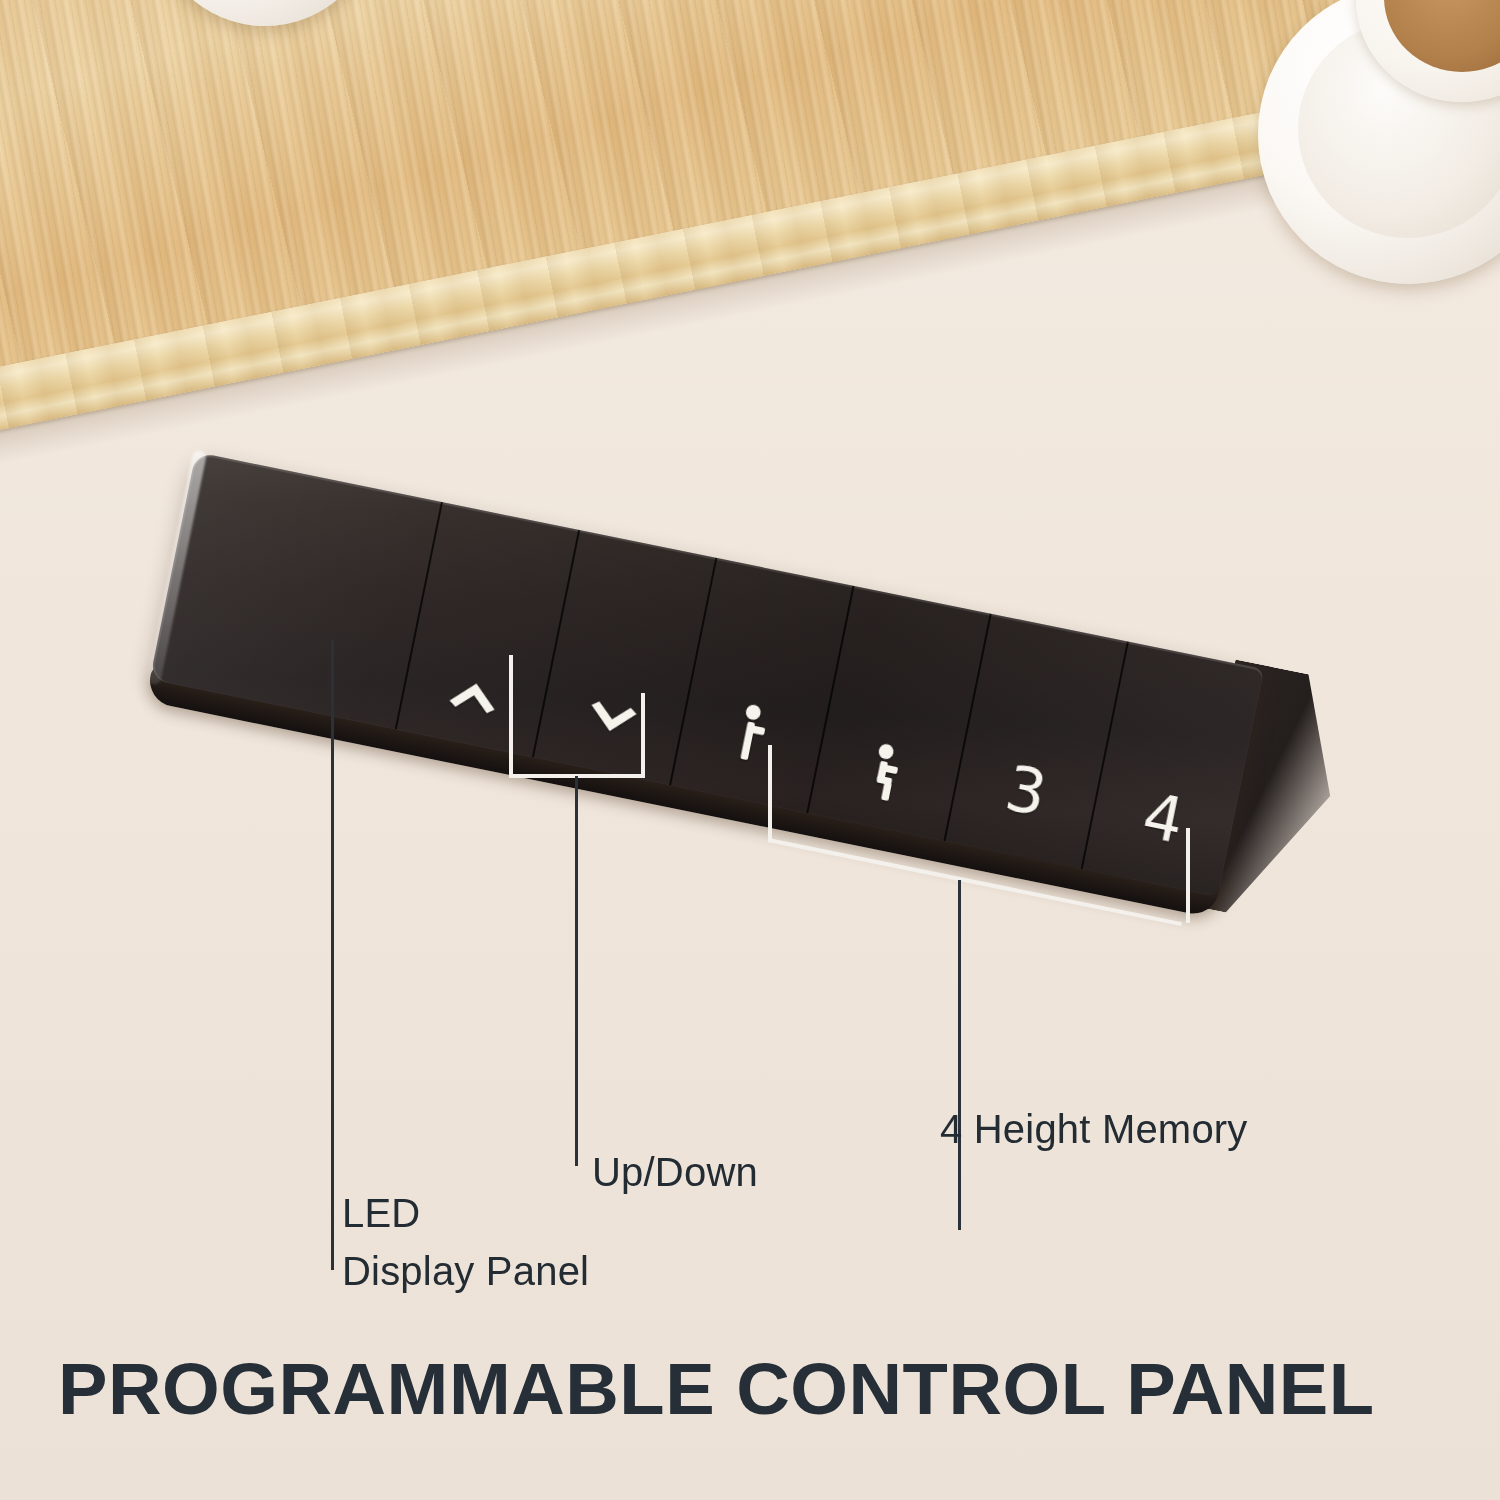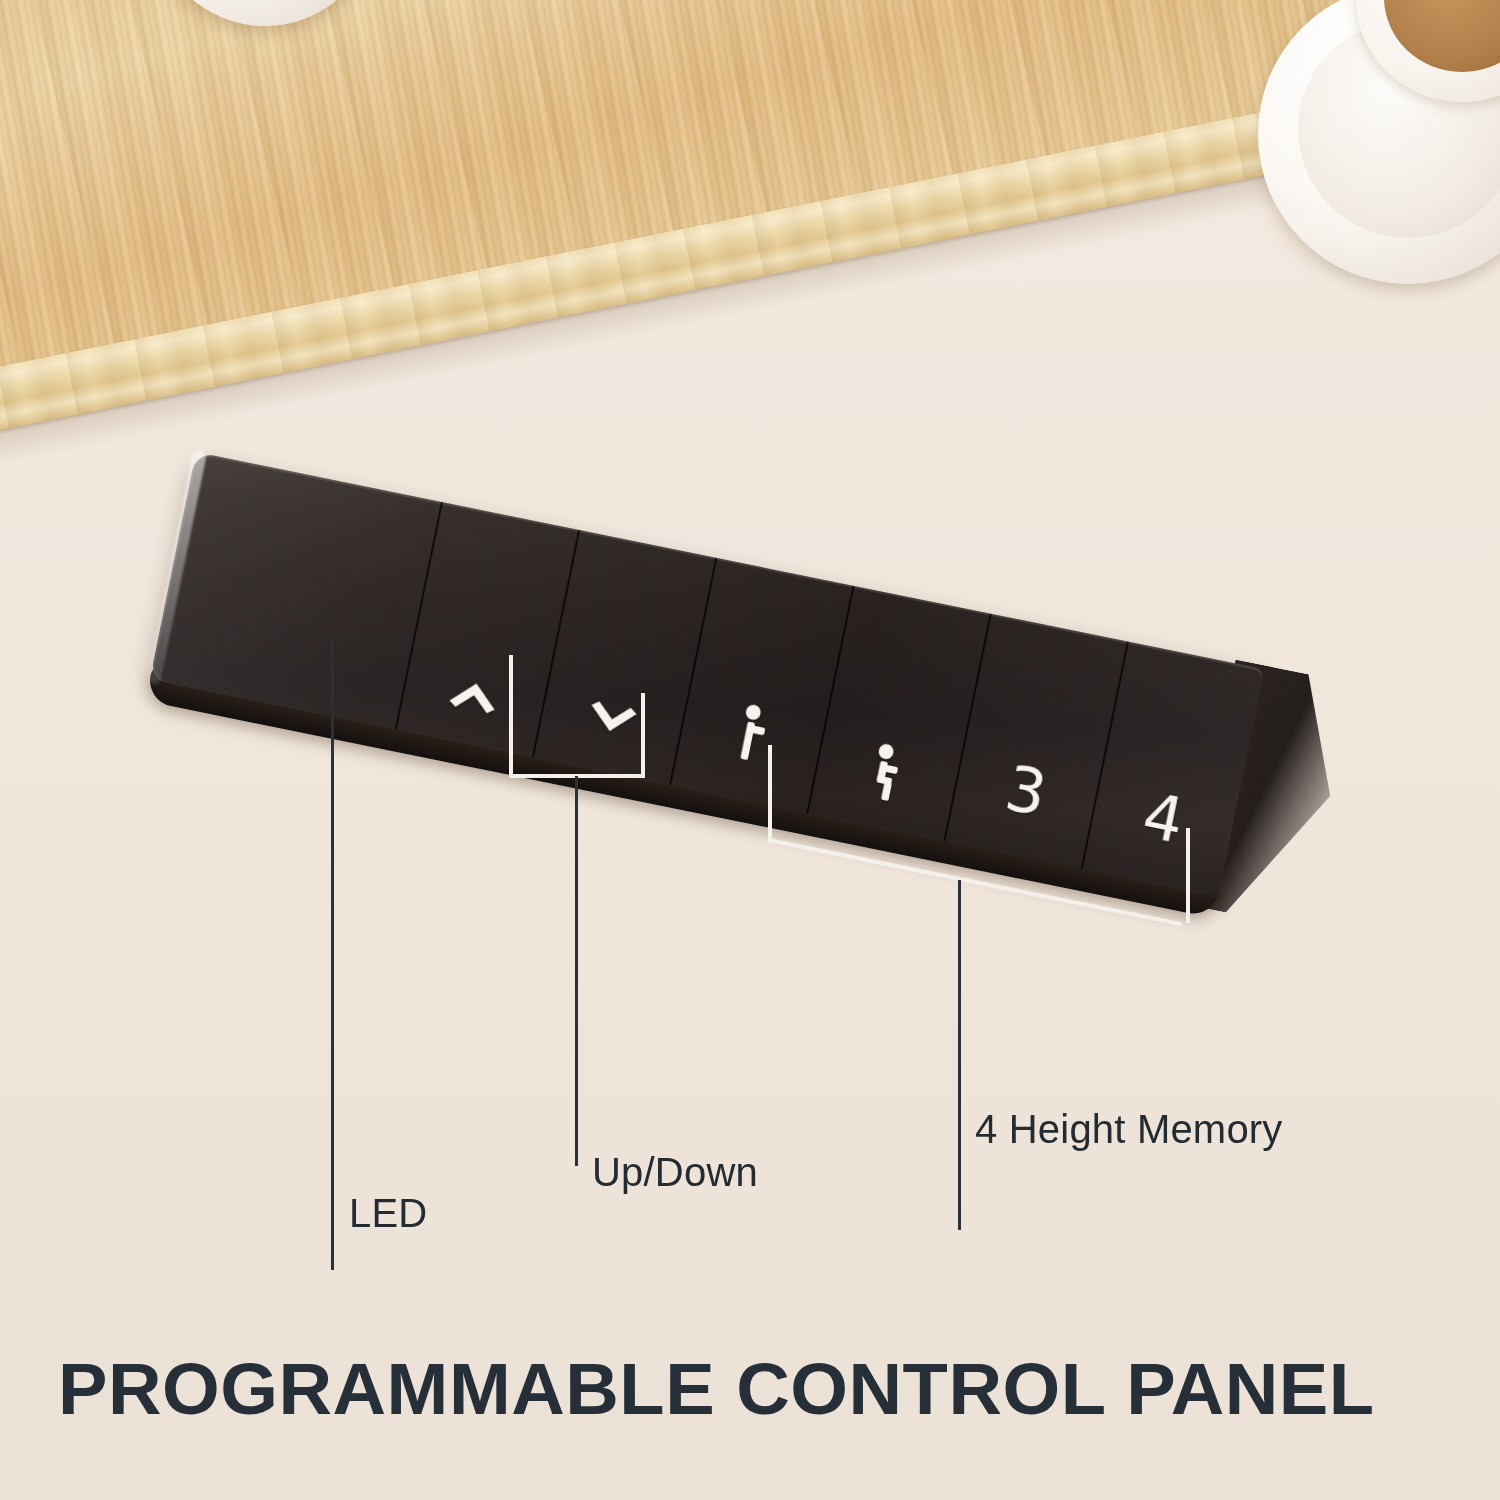--- a/index.html
+++ b/index.html
@@ -327,27 +327,28 @@
   <div class="lead lead-white" style="left:509px; top:655px; width:4px; height:123px;"></div>
   <div class="lead lead-white" style="left:641px; top:693px; width:4px; height:85px;"></div>
   <div class="lead lead-white" style="left:509px; top:774px; width:136px; height:4px;"></div>
   <div class="lead" style="left:575px; top:776px; width:3px; height:390px;"></div>
 
   <div class="lead lead-white" style="left:768px; top:745px; width:4px; height:97px;"></div>
   <div class="lead lead-white" style="left:1186px; top:828px; width:4px; height:95px;"></div>
   <div class="lead lead-white" style="left:768px; top:838px; width:422px; height:4px; transform:rotate(11.5deg); transform-origin:0 50%;"></div>
   <div class="lead" style="left:958px; top:880px; width:3px; height:350px;"></div>
 
-  <div class="callout" style="left:349px; top:1184px;">
+  <div class="callout" style="left:342px; top:1184px;">
     <div>LED</div>
+    <div>Display Panel</div>
   </div>
 
   <div class="callout" style="left:592px; top:1143px;">
     <div>Up/Down</div>
   </div>
 
-  <div class="callout" style="left:975px; top:1100px;">
+  <div class="callout" style="left:940px; top:1100px;">
     <div>4 Height Memory</div>
   </div>
 
   <div class="headline">PROGRAMMABLE CONTROL PANEL</div>
 
 </div>
 
 </body></html>

